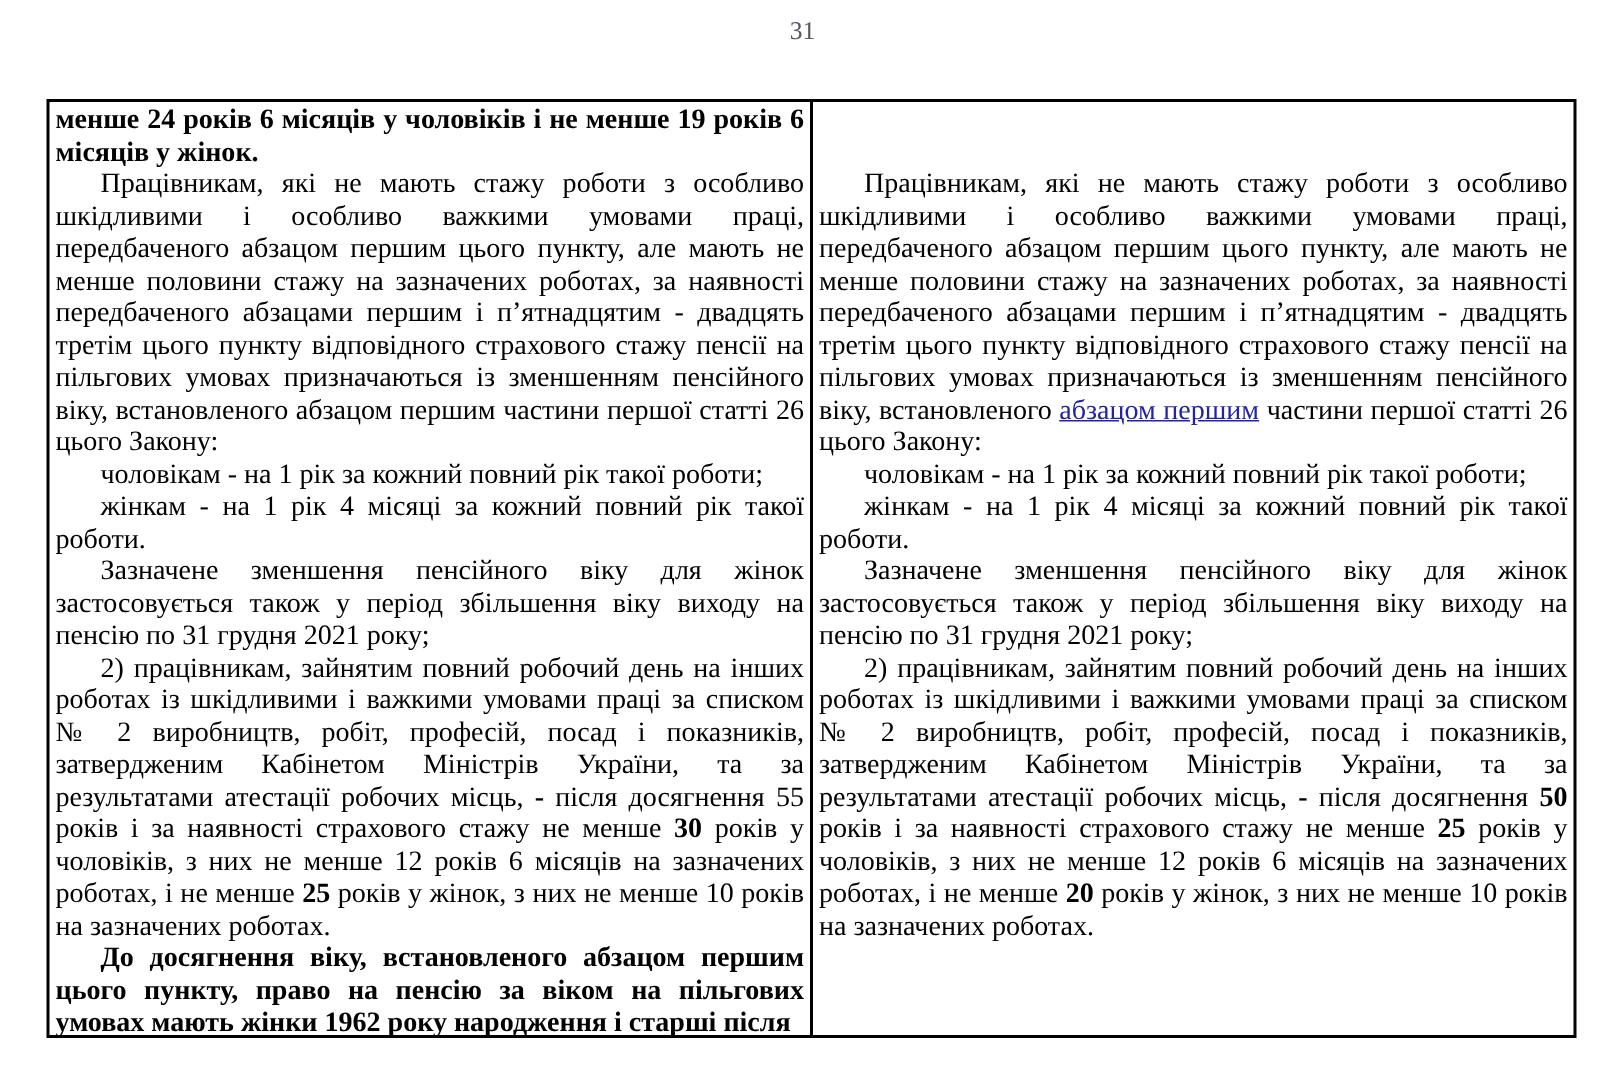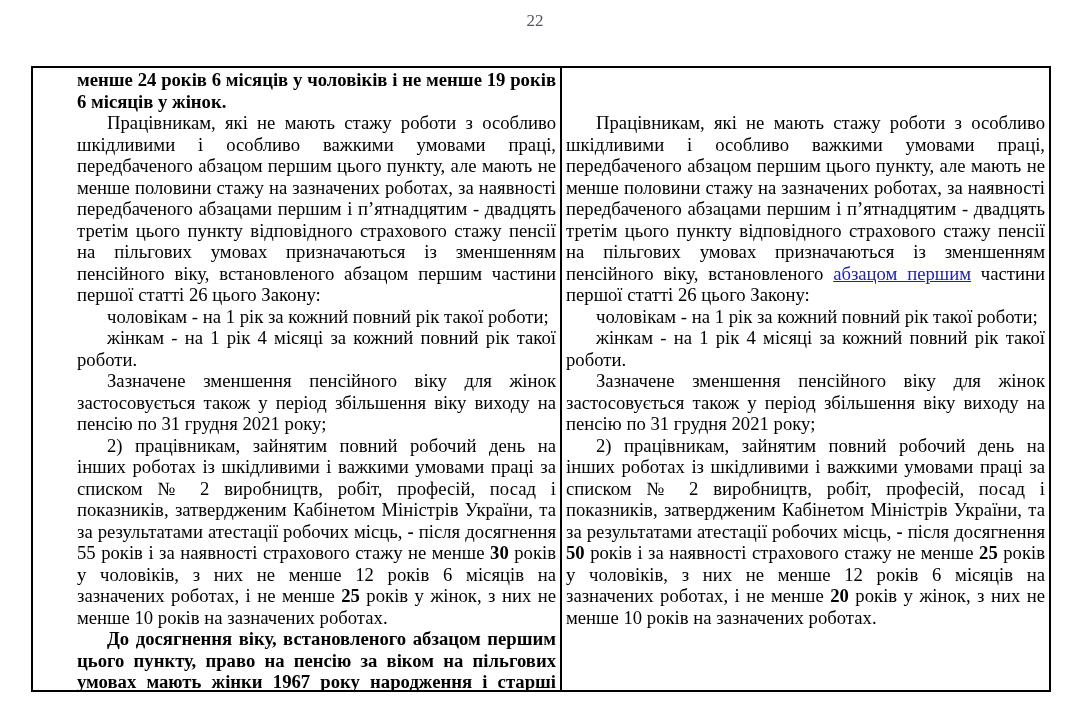--- a/index.html
+++ b/index.html
@@ -30,49 +30,49 @@
     border:2px solid var(--border-color);
     display:flex;
     background:var(--bg-color);
   }
   .cell{
     flex:1 1 0;
     box-sizing:border-box;
     padding:1px 4px 0 4px;
     overflow:hidden;
   }
-  .cell-left{border-right:2px solid var(--border-color);margin-left:40px;}
+  .cell-left{border-right:2px solid var(--border-color);}
   .cell-right .col-content{padding-top:43px;}
   p.para{
     margin:0;
     font-size:18.7px;
     line-height:21.5px;
     text-align:justify;
     color:var(--text-color);
   }
   p.para.indent{text-indent:30px;}
   .b{font-weight:bold;}
   a.doc-link{color:var(--link-color);cursor:pointer;}
 </style>
 </head>
 <body>
 
 <div>
-  <div class="page-number">22</div>
+  <div class="page-number">31</div>
 
   <div class="comparison-table">
     <div class="cell cell-left">
       <div class="col-content" id="left-col">
           <p class="para"><span class="b">менше 24 років 6 місяців у чоловіків і не менше 19 років 6 місяців у жінок.</span></p>
           <p class="para indent"><span>Працівникам, які не мають стажу роботи з особливо шкідливими і особливо важкими умовами праці, передбаченого абзацом першим цього пункту, але мають не менше половини стажу на зазначених роботах, за наявності передбаченого абзацами першим і п’ятнадцятим - двадцять третім цього пункту відповідного страхового стажу пенсії на пільгових умовах призначаються із зменшенням пенсійного віку, встановленого абзацом першим частини першої статті 26 цього Закону:</span></p>
           <p class="para indent"><span>чоловікам - на 1 рік за кожний повний рік такої роботи;</span></p>
           <p class="para indent"><span>жінкам - на 1 рік 4 місяці за кожний повний рік такої роботи.</span></p>
           <p class="para indent"><span>Зазначене зменшення пенсійного віку для жінок застосовується також у період збільшення віку виходу на пенсію по 31 грудня 2021 року;</span></p>
           <p class="para indent"><span>2) працівникам, зайнятим повний робочий день на інших роботах із шкідливими і важкими умовами праці за списком № 2 виробництв, робіт, професій, посад і показників, затвердженим Кабінетом Міністрів України, та за результатами атестації робочих місць, </span><span class="b">-</span><span> після досягнення 55 років і за наявності страхового стажу не менше </span><span class="b">30</span><span> років у чоловіків, з них не менше 12 років 6 місяців на зазначених роботах, і не менше </span><span class="b">25</span><span> років у жінок, з них не менше 10 років на зазначених роботах.</span></p>
-          <p class="para indent"><span class="b">До досягнення віку, встановленого абзацом першим цього пункту, право на пенсію за віком на пільгових умовах мають жінки 1967 року народження і старші після</span></p>
+          <p class="para indent"><span class="b">До досягнення віку, встановленого абзацом першим цього пункту, право на пенсію за віком на пільгових умовах мають жінки 1962 року народження і старші після</span></p>
         </div>
     </div>
     <div class="cell cell-right">
       <div class="col-content" id="right-col">
           <p class="para indent"><span>Працівникам, які не мають стажу роботи з особливо шкідливими і особливо важкими умовами праці, передбаченого абзацом першим цього пункту, але мають не менше половини стажу на зазначених роботах, за наявності передбаченого абзацами першим і п’ятнадцятим - двадцять третім цього пункту відповідного страхового стажу пенсії на пільгових умовах призначаються із зменшенням пенсійного віку, встановленого </span><a class="doc-link" href="#">абзацом першим</a><span> частини першої статті 26 цього Закону:</span></p>
           <p class="para indent"><span>чоловікам - на 1 рік за кожний повний рік такої роботи;</span></p>
           <p class="para indent"><span>жінкам - на 1 рік 4 місяці за кожний повний рік такої роботи.</span></p>
           <p class="para indent"><span>Зазначене зменшення пенсійного віку для жінок застосовується також у період збільшення віку виходу на пенсію по 31 грудня 2021 року;</span></p>
           <p class="para indent"><span>2) працівникам, зайнятим повний робочий день на інших роботах із шкідливими і важкими умовами праці за списком № 2 виробництв, робіт, професій, посад і показників, затвердженим Кабінетом Міністрів України, та за результатами атестації робочих місць, </span><span class="b">-</span><span> після досягнення </span><span class="b">50</span><span> років і за наявності страхового стажу не менше </span><span class="b">25</span><span> років у чоловіків, з них не менше 12 років 6 місяців на зазначених роботах, і не менше </span><span class="b">20</span><span> років у жінок, з них не менше 10 років на зазначених роботах.</span></p>
         </div>

